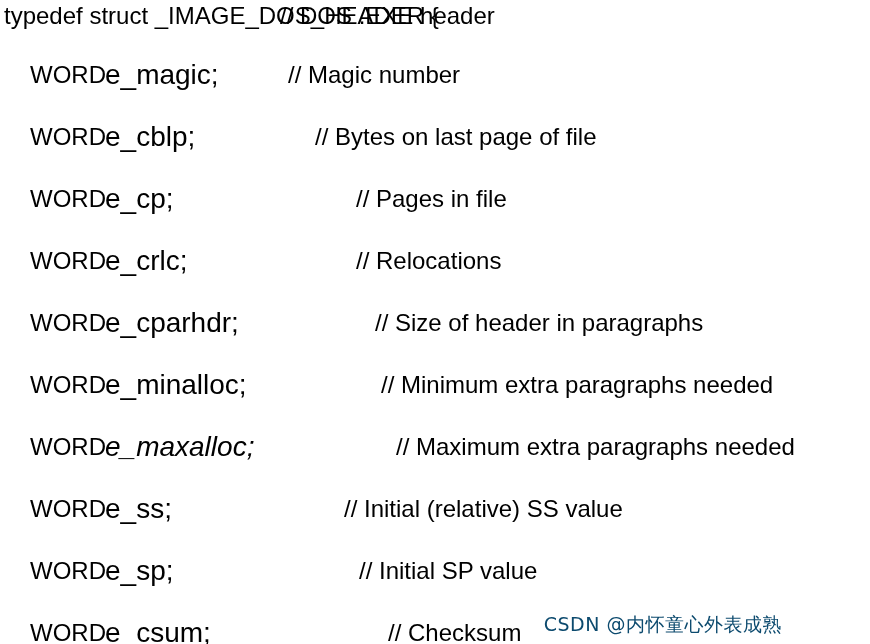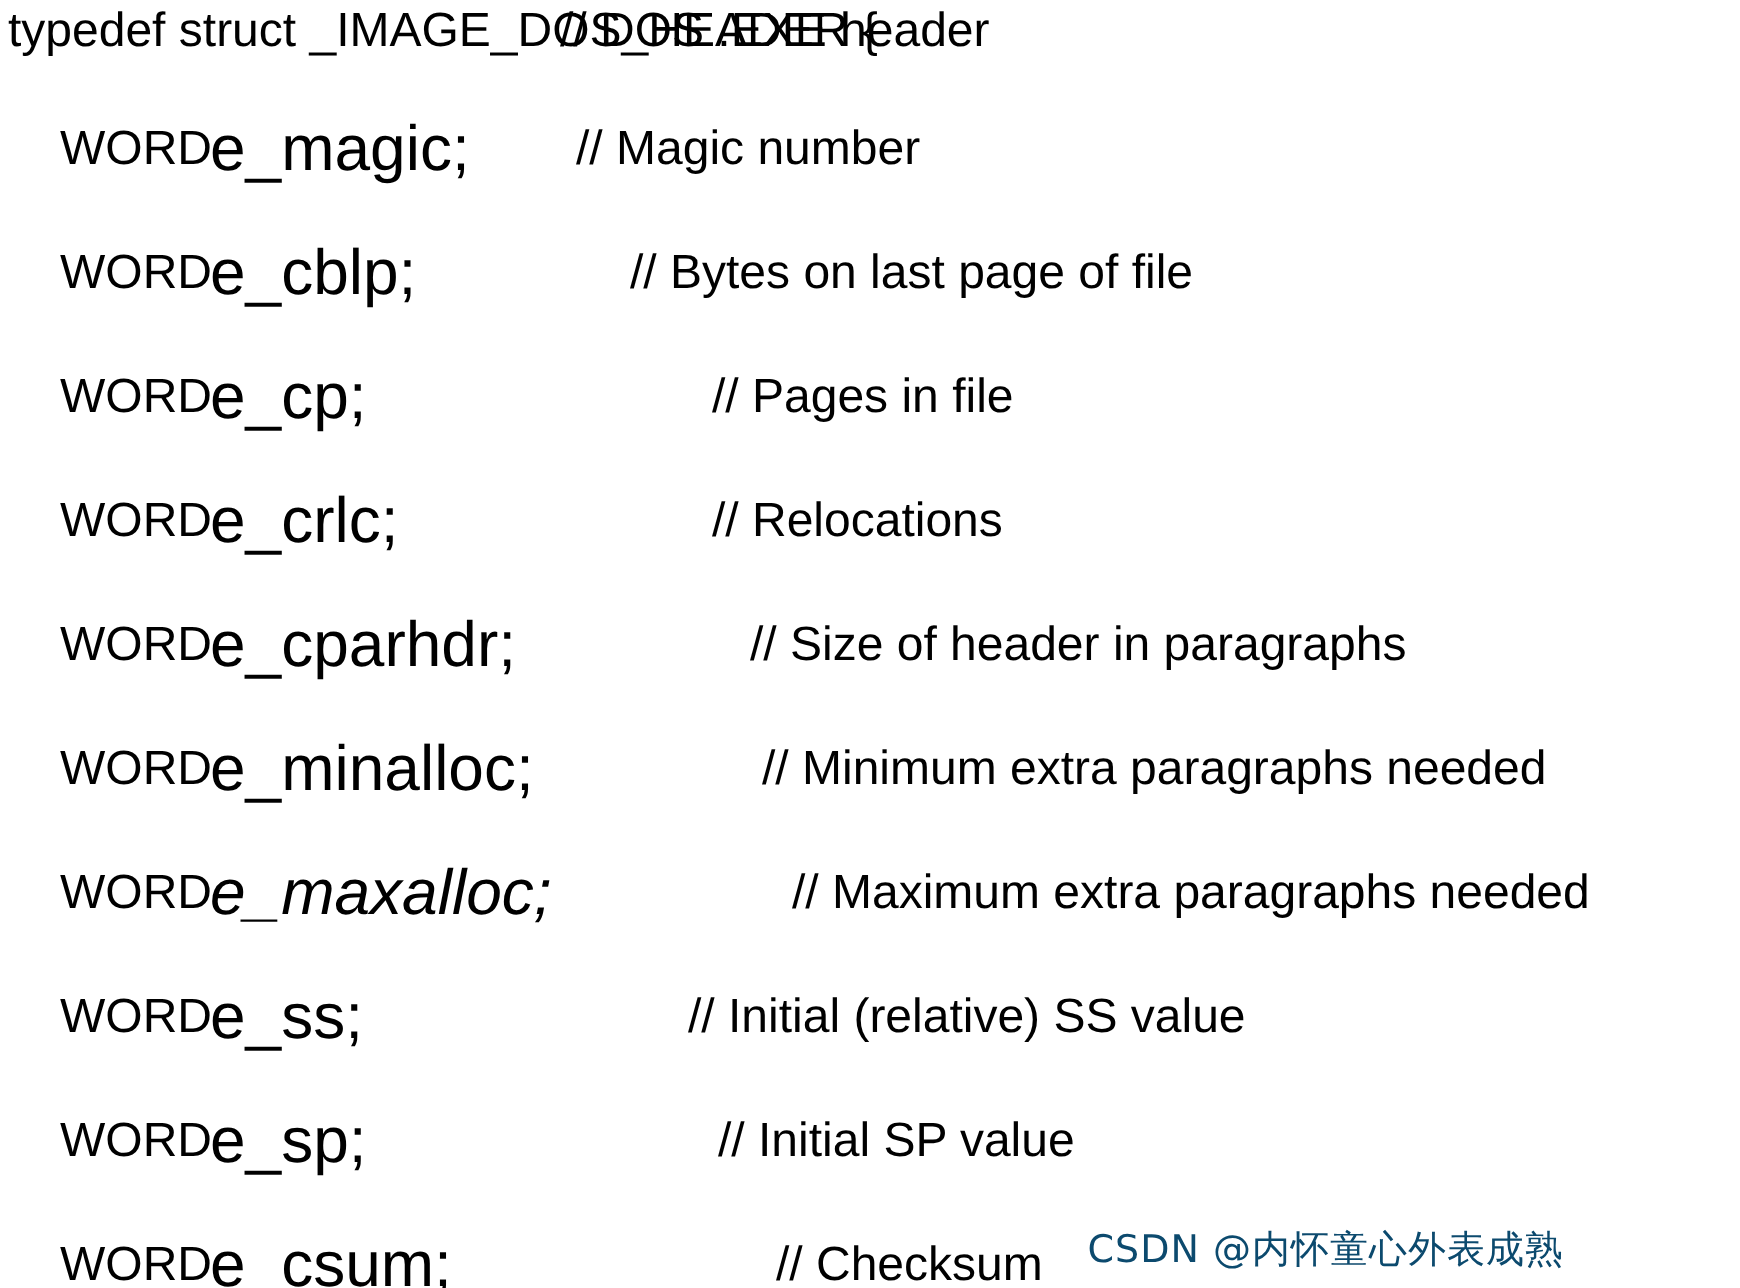--- a/index.html
+++ b/index.html
@@ -36,21 +36,21 @@
   }
   .kw {
     position: absolute;
     top: 0;
     font-size: 24px;
     white-space: pre;
   }
   .fieldname {
     position: absolute;
     top: 0;
-    font-size: 32px;
+    font-size: 28px;
     white-space: pre;
   }
   .comment {
     position: absolute;
     top: 0;
     font-size: 24px;
     white-space: pre;
   }
   .plain {
     position: absolute;

